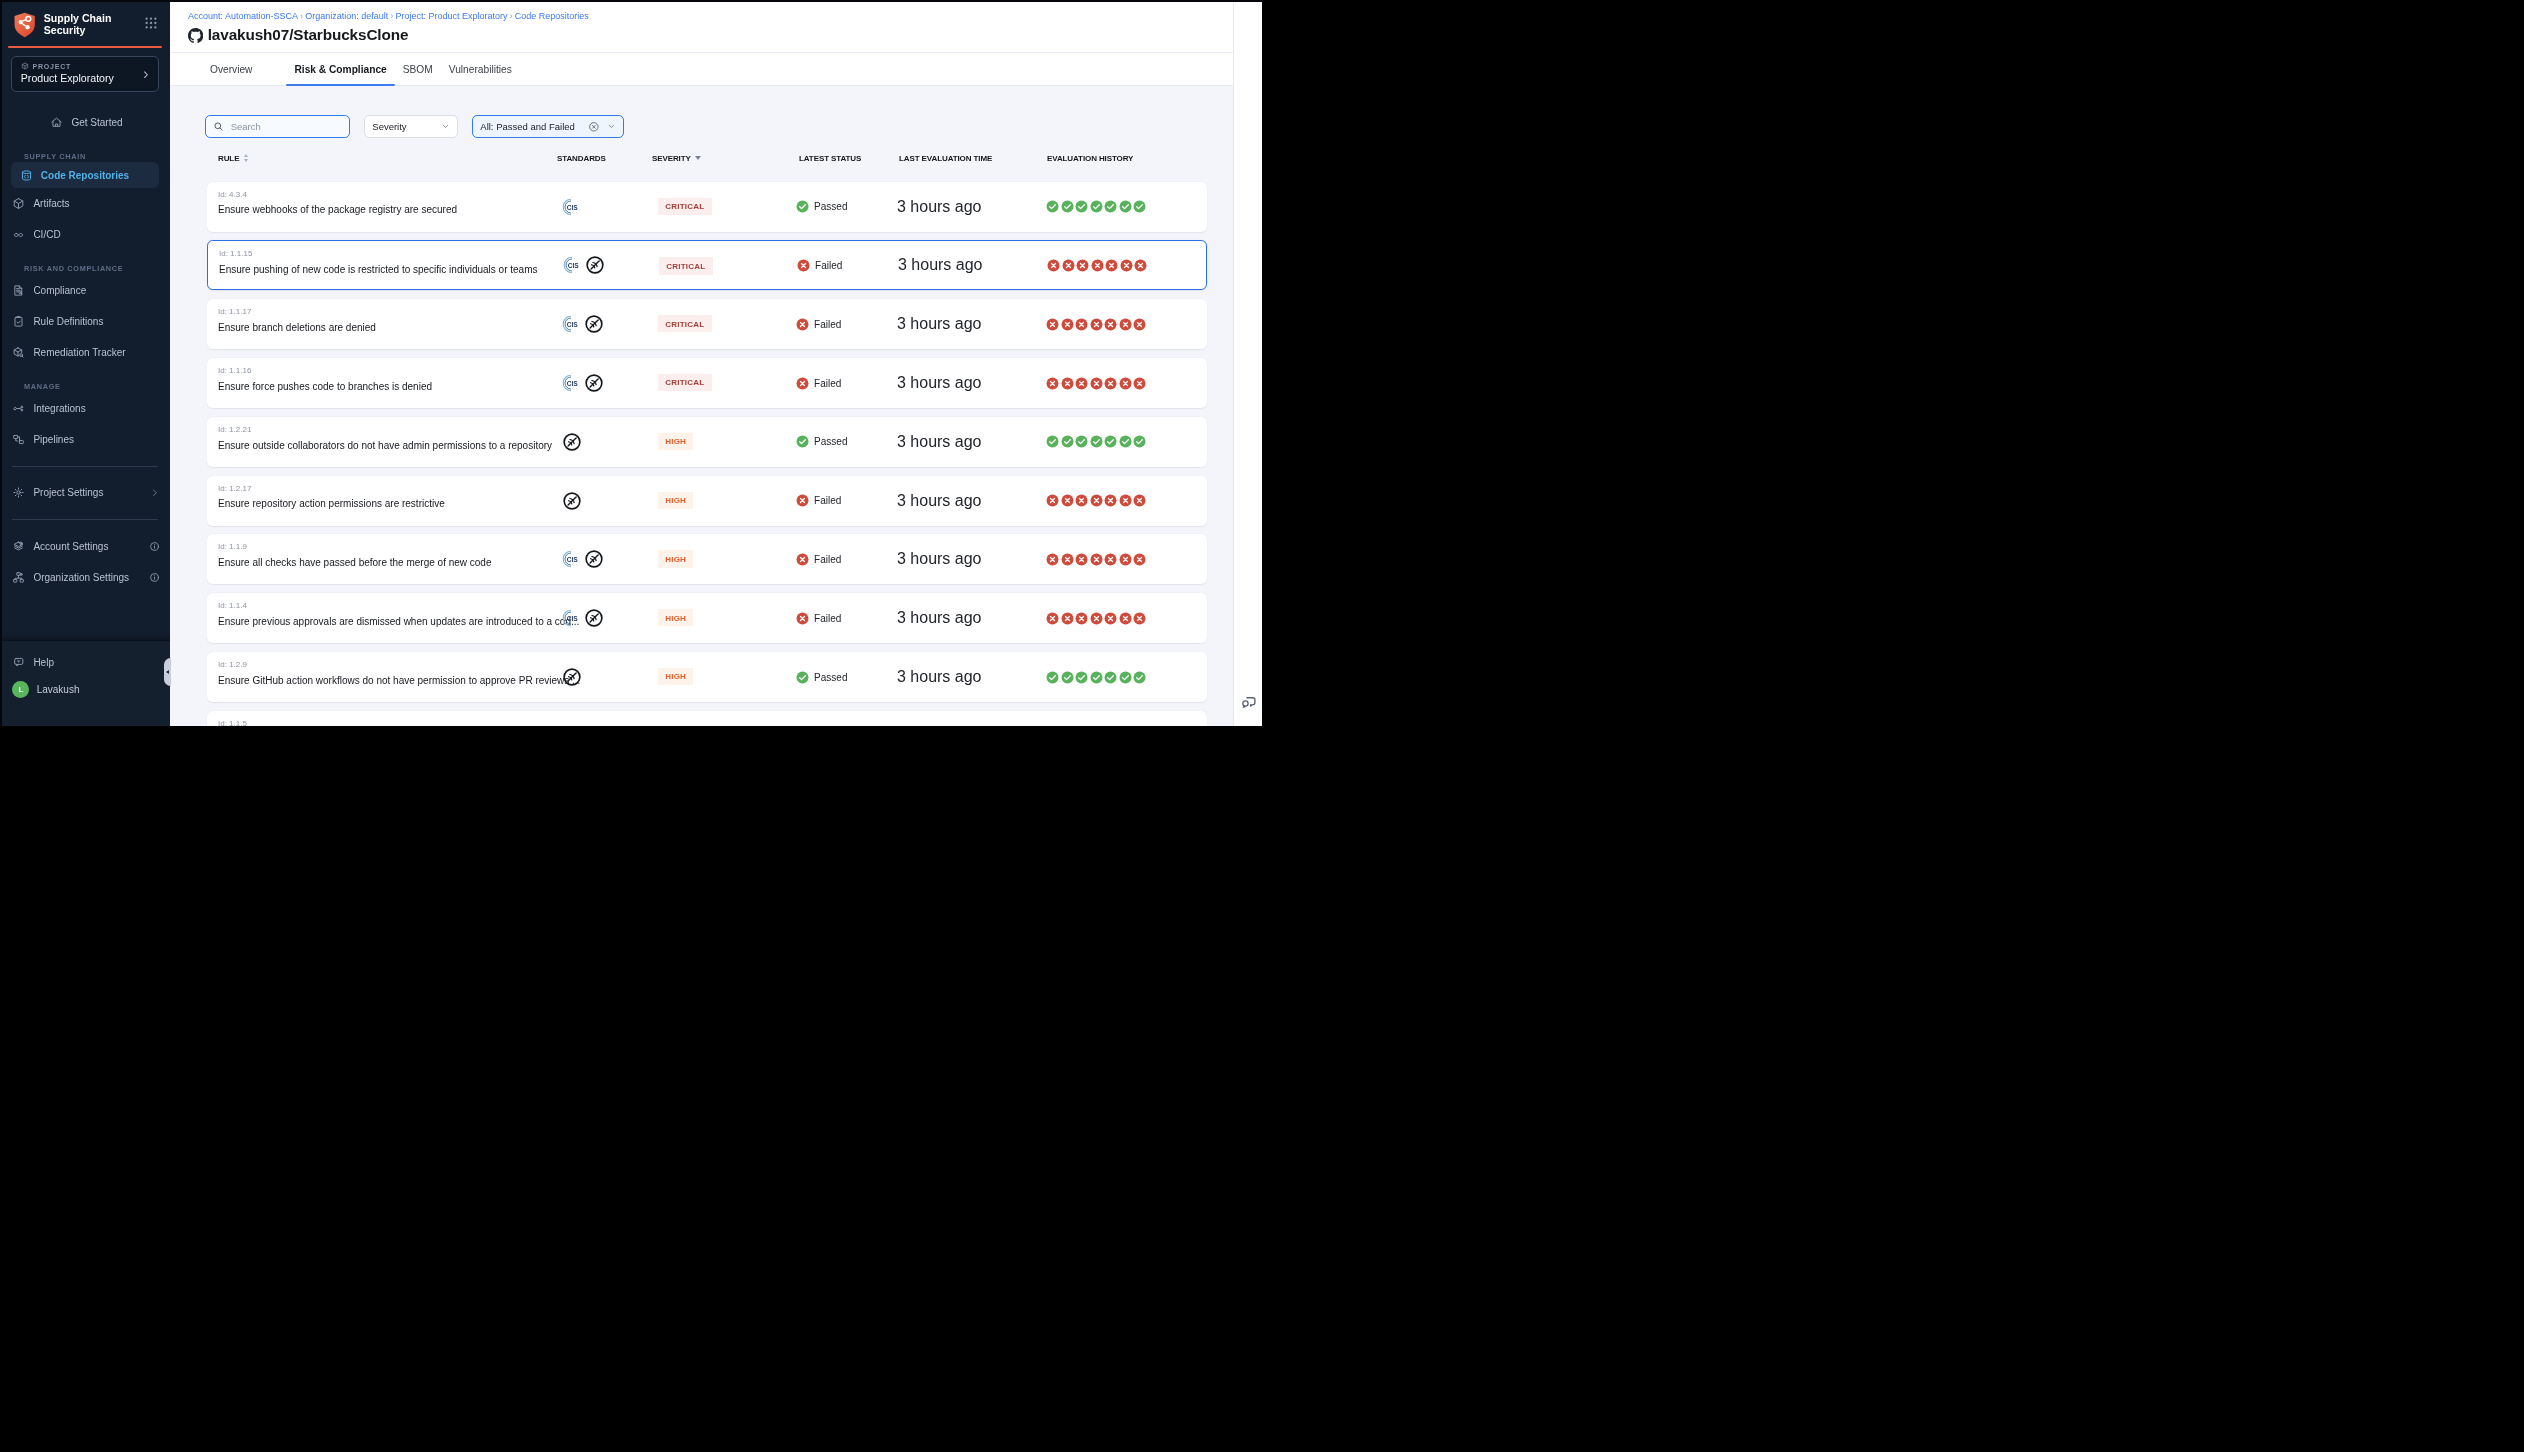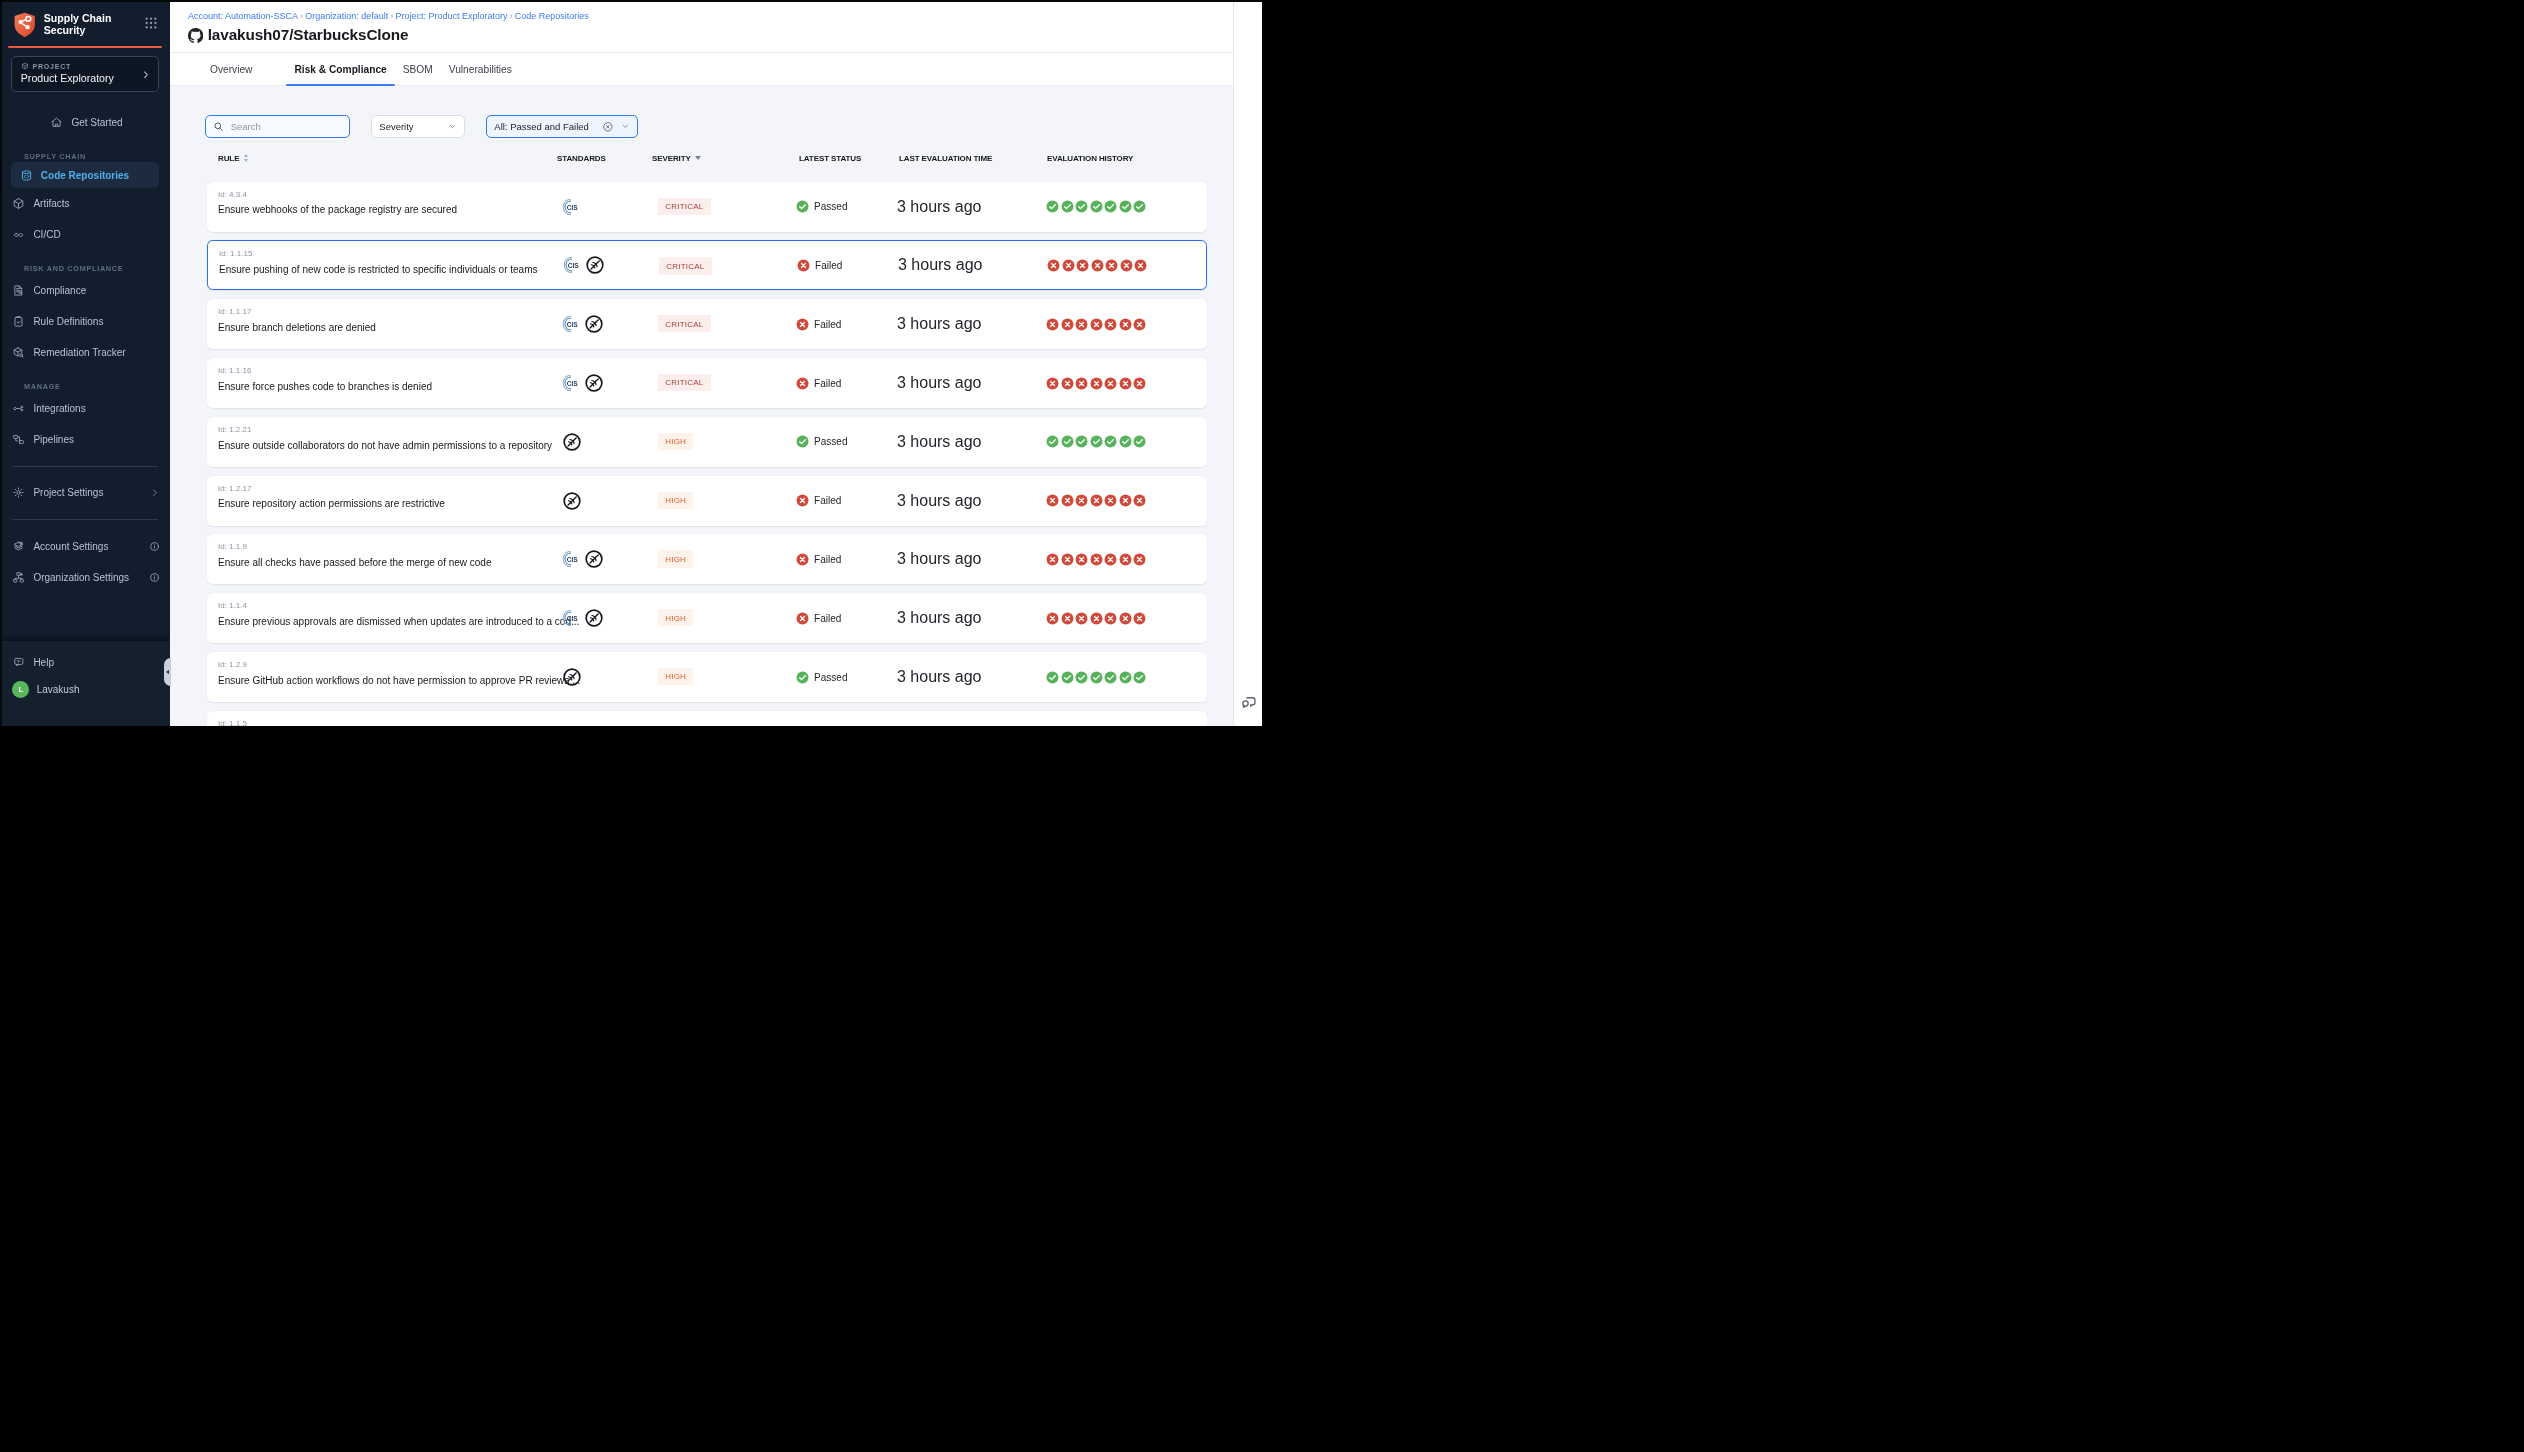--- a/index.html
+++ b/index.html
@@ -41,21 +41,21 @@
   .crumb-sep{color:#99a2b3;font-size:9.5px;}
   .title-row{display:flex;align-items:center;margin-top:5.1px;gap:4.4px;}
   .gh-ic{width:15.3px;height:15.3px;display:flex;color:#20242b;}
   .page-title{font-size:15.3px;font-weight:700;color:#17191d;letter-spacing:-0.1px;}
   .tabbar{height:33px;background:#fff;border-bottom:0.7px solid #e8ebf2;display:flex;align-items:stretch;padding-left:32px;}
   .tab{padding:0 8px;display:flex;align-items:center;font-size:10.2px;color:#3a3f47;position:relative;cursor:pointer;}
   .tab.active{font-weight:700;color:#15181d;margin-left:26px;}
   .tab.active::after{content:"";position:absolute;left:0;right:0;bottom:-0.7px;height:2.2px;border-radius:2.2px;background:#3b7cf2;}
 
   .content{position:absolute;left:0;right:0;top:86px;bottom:0;background:#f3f5fa;overflow:hidden;}
-  .filters{margin:29px 0 0 35px;display:flex;gap:21px;align-items:flex-end;}
+  .filters{margin:29px 0 0 35px;display:flex;gap:14px;align-items:flex-end;}
   .search-box{width:145px;height:23.4px;border:0.7px solid #2f7bea;background:#f7fbff;border-radius:5.1px;display:flex;align-items:center;padding:0 6.6px;gap:5.1px;}
   .search-box .ic{color:#444c5a;display:flex;}
   .search-box input{border:none;outline:none;background:transparent;font-size:9.5px;color:#283040;width:102px;}
   .search-box input::placeholder{color:#8b95a6;}
   .select-box{height:23.4px;border:0.7px solid #d9dde6;background:#fff;border-radius:5.1px;display:flex;align-items:center;padding:0 7.3px;font-size:9.5px;color:#1b1e25;cursor:pointer;}
   .select-box.severity{width:94px;}
   .select-box .chev{margin-left:auto;color:#6b7280;display:flex;}
   .select-box.status{width:152px;border-color:#2f7bea;background:#eef5fe;gap:5.8px;}
   .select-box.status .clear{margin-left:auto;color:#5c6472;display:flex;cursor:pointer;}
 
@@ -67,21 +67,21 @@
   .tri-down.solid{border-top-color:#76809a;border-left-width:3.7px;border-right-width:3.7px;border-top-width:4.4px;}
 
   .rows{margin:17px 26px 0 37px;}
   .row{height:50px;background:#fff;border-radius:5.8px;box-shadow:0 0.7px 1.5px rgba(20,30,50,.08);margin-bottom:8.8px;position:relative;cursor:pointer;}
   .row.selected{border:1.5px solid #2c6de8;}
   .c-rule{position:absolute;left:11px;top:8px;}
   .rule-id{font-size:8px;color:#8e93a4;}
   .rule-text{margin-top:5.8px;font-size:10px;color:#15181e;}
   .c-std{position:absolute;left:355px;top:0;height:100%;display:flex;align-items:center;gap:3.7px;}
   .c-sev{position:absolute;left:451px;top:16px;}
-  .sev-badge{display:inline-block;padding:4.4px 7.3px 3.7px;border-radius:0;font-size:8px;font-weight:400;letter-spacing:0.2px;}
+  .sev-badge{display:inline-block;padding:4.4px 7.3px 3.7px;border-radius:0;font-size:8px;font-weight:700;letter-spacing:0.2px;}
   .sev-CRITICAL{color:#a5403a;background:#fbeeed;}
   .sev-HIGH{color:#e4602e;background:#fdf3ea;}
   .c-status{position:absolute;left:589px;top:0;height:100%;display:flex;align-items:center;gap:5.1px;font-size:10px;color:#22252b;}
   .c-time{position:absolute;left:690px;top:0;height:100%;display:flex;align-items:center;font-size:16px;color:#22252b;}
   .c-hist{position:absolute;left:839px;top:0;height:100%;display:flex;align-items:center;gap:1.5px;}
   .hist-ic{display:flex;}
 
   
   .rail{position:absolute;left:1233px;top:0;bottom:0;width:29px;background:#fff;border-left:0.7px solid #e4e7ee;}
   .chat-btn{position:absolute;left:5.8px;bottom:16px;color:#5b6275;cursor:pointer;display:flex;}

